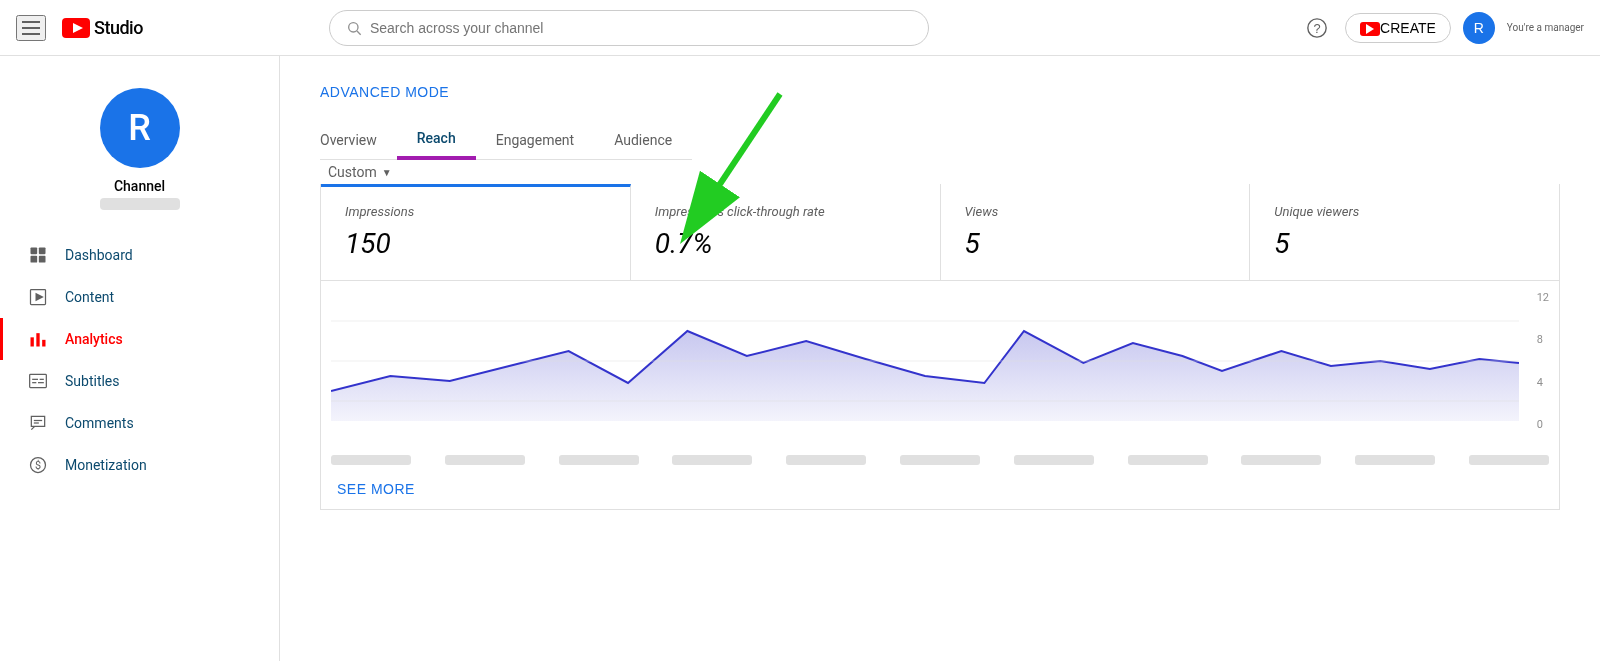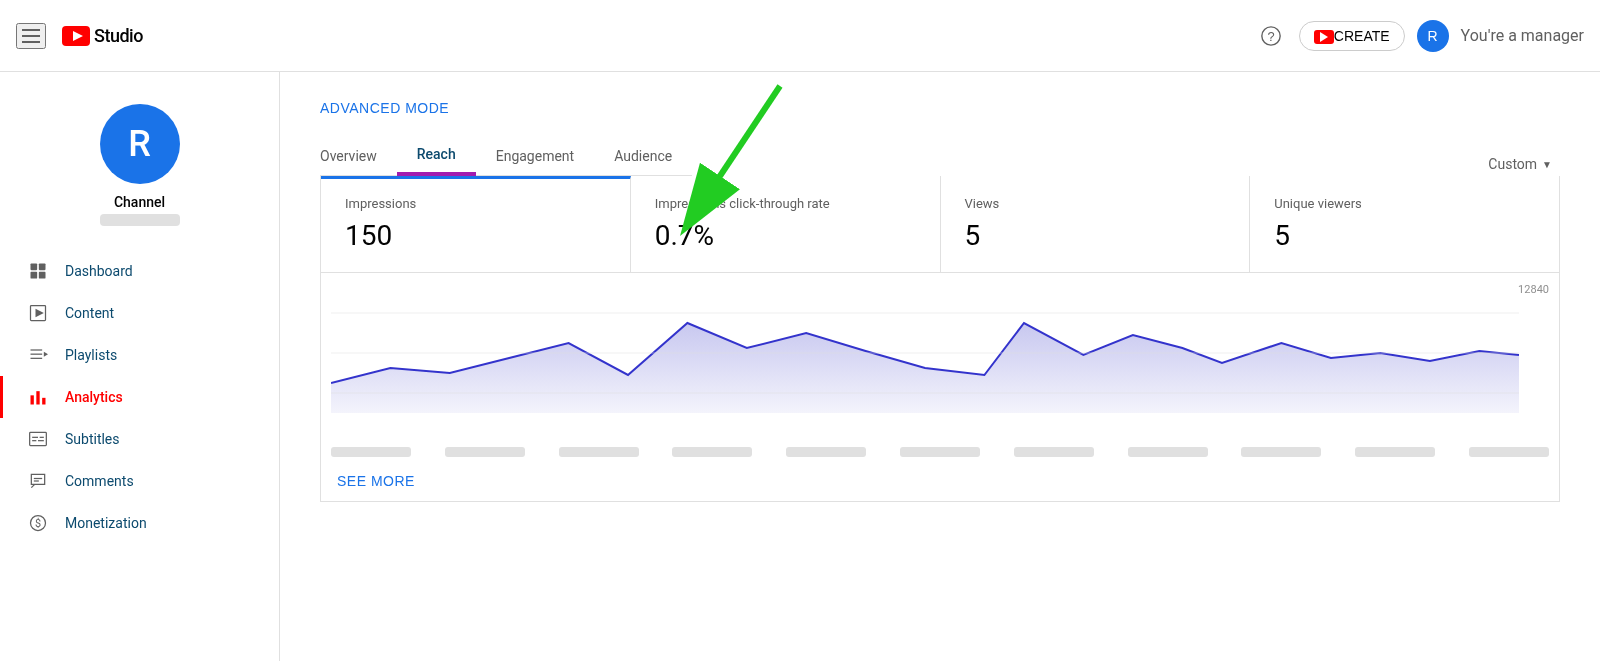--- a/index.html
+++ b/index.html
@@ -1,21 +1,21 @@
 <!DOCTYPE html>
 <html><head>
   <meta charset="utf-8">
   <style>
     * { margin: 0; padding: 0; box-sizing: border-box; }
     body { font-family: 'Roboto', Arial, sans-serif; background: #fff; width: 1600px; height: 661px; overflow: hidden; }
 
     
     .header {
       display: flex; align-items: center;
-      height: 72px; padding: 0 16px;
+      height: 56px; padding: 0 16px;
       border-bottom: 1px solid #e0e0e0;
       background: #fff; position: relative; z-index: 10;
     }
     .header-left { display: flex; align-items: center; gap: 16px; }
     .hamburger-icon { display: flex; flex-direction: column; gap: 4px; cursor: pointer; padding: 4px; }
     .hamburger-icon span { display: block; width: 18px; height: 2px; background: #606060; }
     .logo { display: flex; align-items: center; gap: 4px; text-decoration: none; }
     .yt-icon { width: 28px; height: 20px; }
     .logo-text { font-size: 18px; font-weight: 500; color: #030303; letter-spacing: -0.5px; }
 
@@ -45,21 +45,21 @@
       display: flex; align-items: center; justify-content: center;
     }
     .create-btn .create-icon::after {
       content: ''; border-left: 8px solid #fff; border-top: 5px solid transparent; border-bottom: 5px solid transparent;
     }
     .avatar-btn {
       width: 32px; height: 32px; border-radius: 50%;
       background: #1a73e8; color: #fff; font-size: 14px; font-weight: 500;
       display: flex; align-items: center; justify-content: center; cursor: pointer; border: none;
     }
-    .manager-text { font-size: 16px; color: #606060; white-space: nowrap; }
+    .manager-text { font-size: 10px; color: #606060; white-space: nowrap; }
 
     
     .main-layout { display: flex; height: calc(661px - 56px); }
 
     
     .sidebar {
       width: 280px; min-width: 280px;
       border-right: 1px solid #e0e0e0;
       padding-top: 16px; overflow-y: auto;
       background: #fff;
@@ -114,57 +114,58 @@
       cursor: pointer; border-bottom: 2px solid transparent; margin-bottom: -1px;
       text-decoration: none;
     }
     .tab.active { color: #0c4a6e; border-bottom: 4px solid #a21caf; font-weight: 500; }
     .tab:first-child { padding-left: 0; }
 
     
     .metrics-row {
       display: flex; border: 1px solid #e0e0e0; border-top: none; margin-top: 0;
       background: #fff;
+      font-style: italic;
     }
     .metric-card {
       flex: 1; padding: 20px 24px; border-right: 1px solid #e0e0e0;
       cursor: pointer;
     }
     .metric-card:last-child { border-right: none; }
     .metric-card.active { border-top: 3px solid #1a73e8; padding-top: 17px; }
     .metric-label { font-size: 13px; color: #606060; margin-bottom: 8px; }
     .metric-value { font-size: 28px; font-weight: 400; color: #030303; }
 
     
     .chart-wrapper {
       border: 1px solid #e0e0e0; border-top: none;
       padding: 10px 0 0; position: relative; background: #fff;
     }
     .chart-area { position: relative; height: 160px; padding: 0 40px 0 10px; }
     .chart-y-axis {
       position: absolute; right: 10px; top: 0; bottom: 20px;
-      display: flex; flex-direction: row; justify-content: space-between;
+      display: flex; flex-direction: column; justify-content: space-between;
       font-size: 11px; color: #909090;
     }
     .chart-svg { width: 100%; height: 140px; }
     .x-axis-labels {
       display: flex; justify-content: space-between;
       padding: 4px 10px; margin-bottom: 0;
     }
     .x-axis-label {
       width: 80px; height: 10px; background: #e0e0e0; border-radius: 3px;
     }
     .see-more-btn {
       display: inline-block; padding: 12px 16px;
       font-size: 14px; font-weight: 500; color: #1a73e8;
       cursor: pointer; background: none; border: none; text-transform: uppercase; letter-spacing: 0.5px;
     }
 
     .tabs-row {
-      display: flex; align-items: flex-end; justify-content: space-between;
+      display: flex; align-items: flex-start; justify-content: space-between; flex-direction: column;
     }
     .dropdown-container {
       display: flex; align-items: center; gap: 5px;
       font-size: 14px; color: #606060;
       padding: 4px 8px;
     }
     .dropdown-label { font-size: 14px; color: #606060; }
     .dropdown-arrow { font-size: 10px; color: #606060; }
   </style>
 </head>
@@ -179,20 +180,27 @@
     </button>
     <div class="logo">
       <svg class="yt-icon" viewBox="0 0 28 20">
         <rect width="28" height="20" rx="4" fill="#ff0000"></rect>
         <polygon points="11,5 21,10 11,15" fill="white"></polygon>
       </svg>
       <span class="logo-text">Studio</span>
     </div>
   </div>
 
+  <div class="search-bar">
+    <svg width="16" height="16" viewBox="0 0 24 24" fill="none" style="margin-right:8px;flex-shrink:0">
+      <circle cx="11" cy="11" r="7" stroke="#909090" stroke-width="2"></circle>
+      <line x1="16.5" y1="16.5" x2="22" y2="22" stroke="#909090" stroke-width="2"></line>
+    </svg>
+    <input type="text" placeholder="Search across your channel" style="">
+  </div>
 
   <div class="header-right">
     <button class="help-btn">
       <svg width="22" height="22" viewBox="0 0 24 24">
         <circle cx="12" cy="12" r="10" stroke="#606060" stroke-width="1.5" fill="none"></circle>
         <text x="12" y="17" text-anchor="middle" font-size="14" fill="#606060">?</text>
       </svg>
     </button>
     <button class="create-btn">
       <div class="create-icon"></div>
@@ -231,31 +239,20 @@
     <div class="nav-item">
       <div class="nav-icon">
         <svg width="20" height="20" viewBox="0 0 24 24" fill="none">
           <rect x="3" y="3" width="18" height="18" rx="1" stroke="#606060" stroke-width="1.5" fill="none"></rect>
           <polygon points="9,7 19,12 9,17" fill="#606060"></polygon>
         </svg>
       </div>
       <span class="nav-label">Content</span>
     </div>
 
-    <div class="nav-item">
-      <div class="nav-icon">
-        <svg width="20" height="20" viewBox="0 0 24 24" fill="none">
-          <line x1="3" y1="6" x2="17" y2="6" stroke="#606060" stroke-width="1.5"></line>
-          <line x1="3" y1="11" x2="17" y2="11" stroke="#606060" stroke-width="1.5"></line>
-          <line x1="3" y1="16" x2="17" y2="16" stroke="#606060" stroke-width="1.5"></line>
-          <polygon points="19,8 24,11 19,14" fill="#606060"></polygon>
-        </svg>
-      </div>
-      <span class="nav-label">Playlists</span>
-    </div>
 
     <div class="nav-item active">
       <div class="nav-icon">
         <svg width="20" height="20" viewBox="0 0 24 24" fill="none">
           <rect x="3" y="10" width="4" height="11" fill="#ff0000"></rect>
           <rect x="10" y="5" width="4" height="16" fill="#ff0000"></rect>
           <rect x="17" y="13" width="4" height="8" fill="#ff0000"></rect>
         </svg>
       </div>
       <span class="nav-label">Analytics</span>

